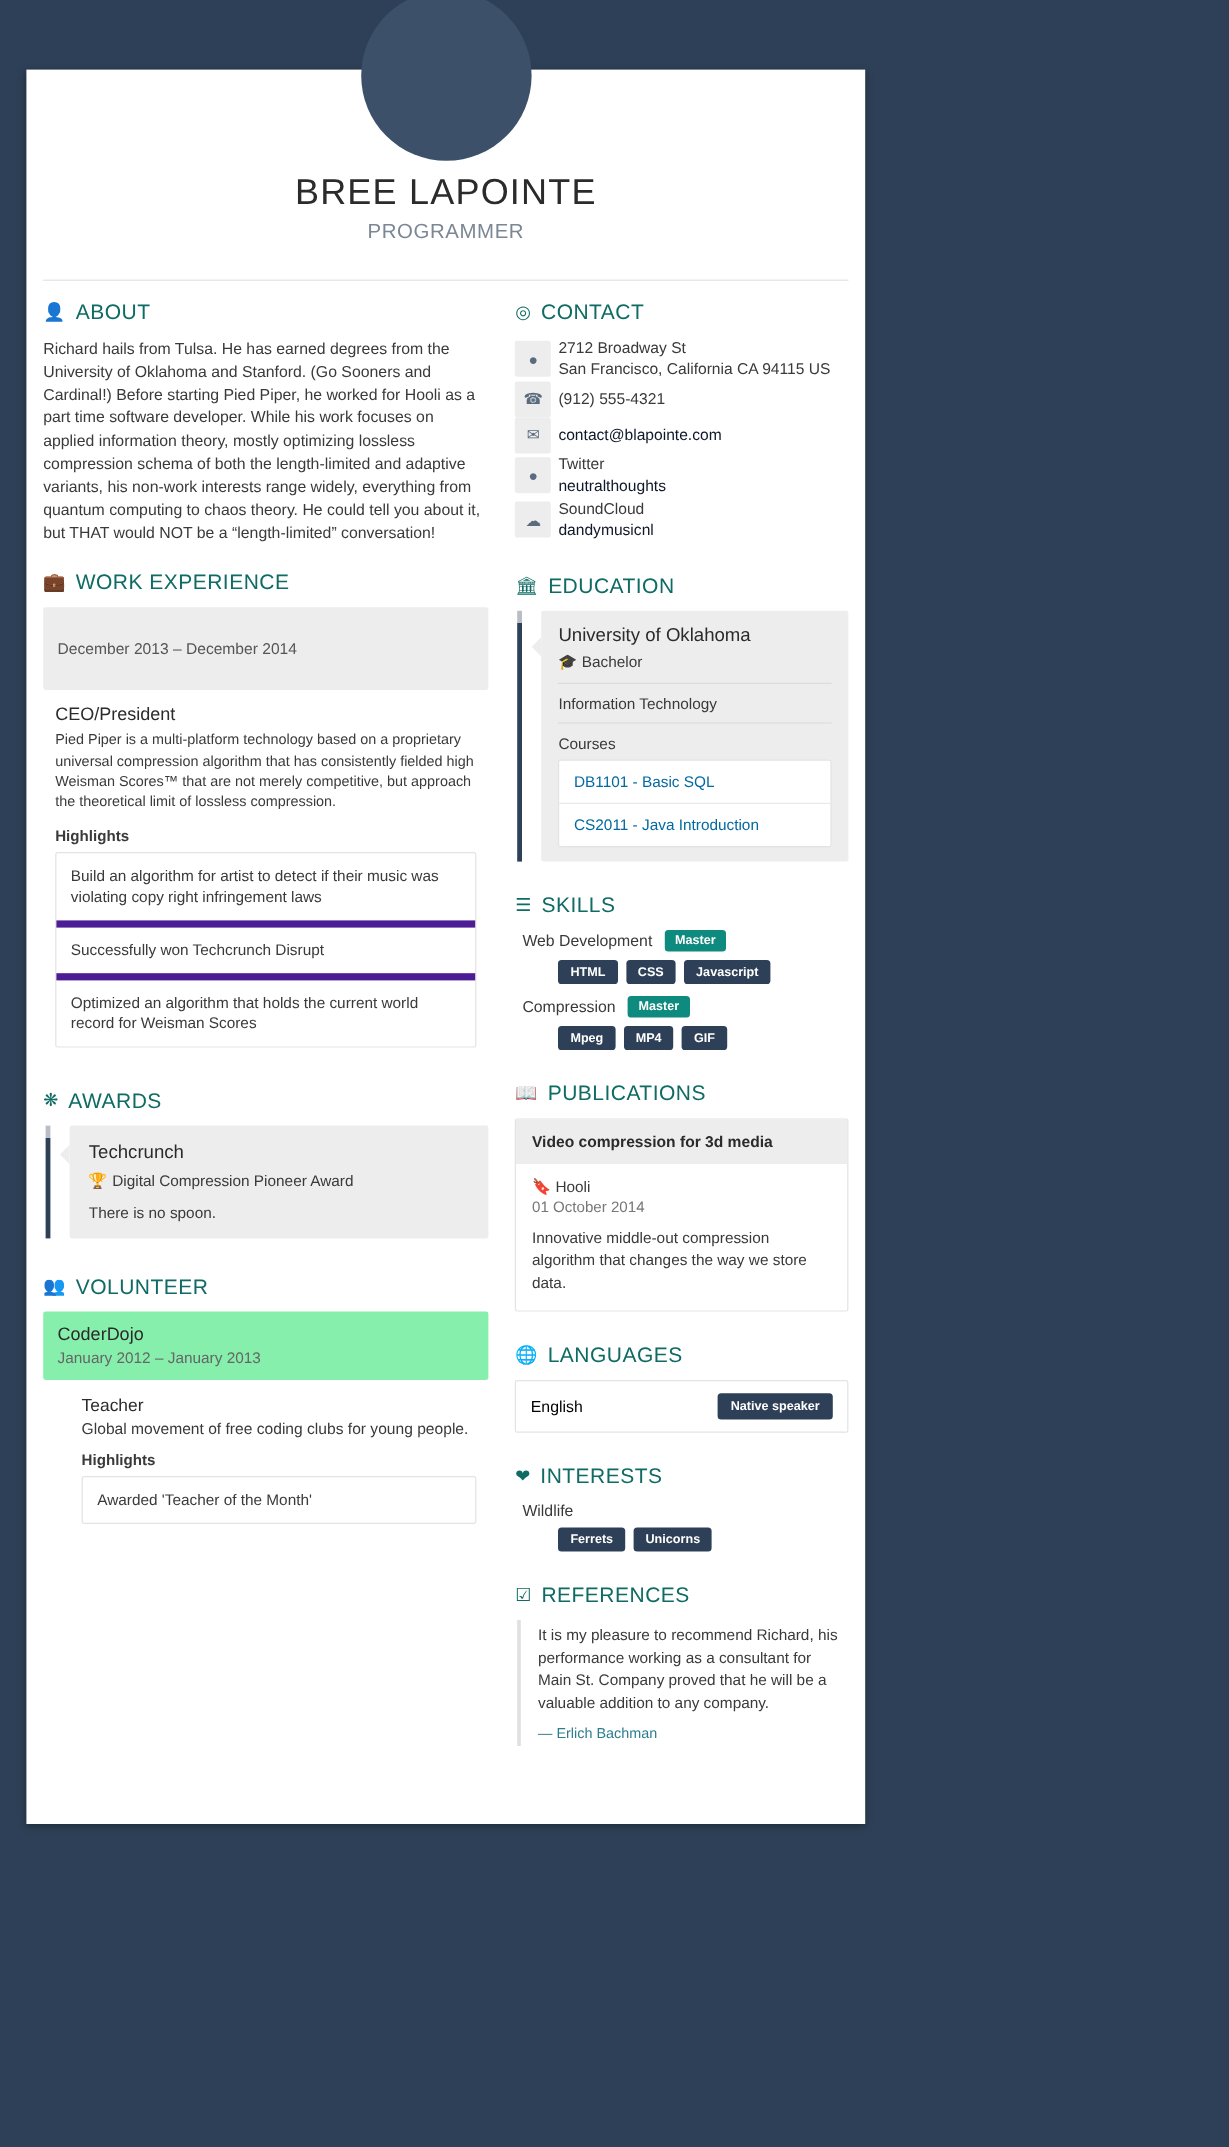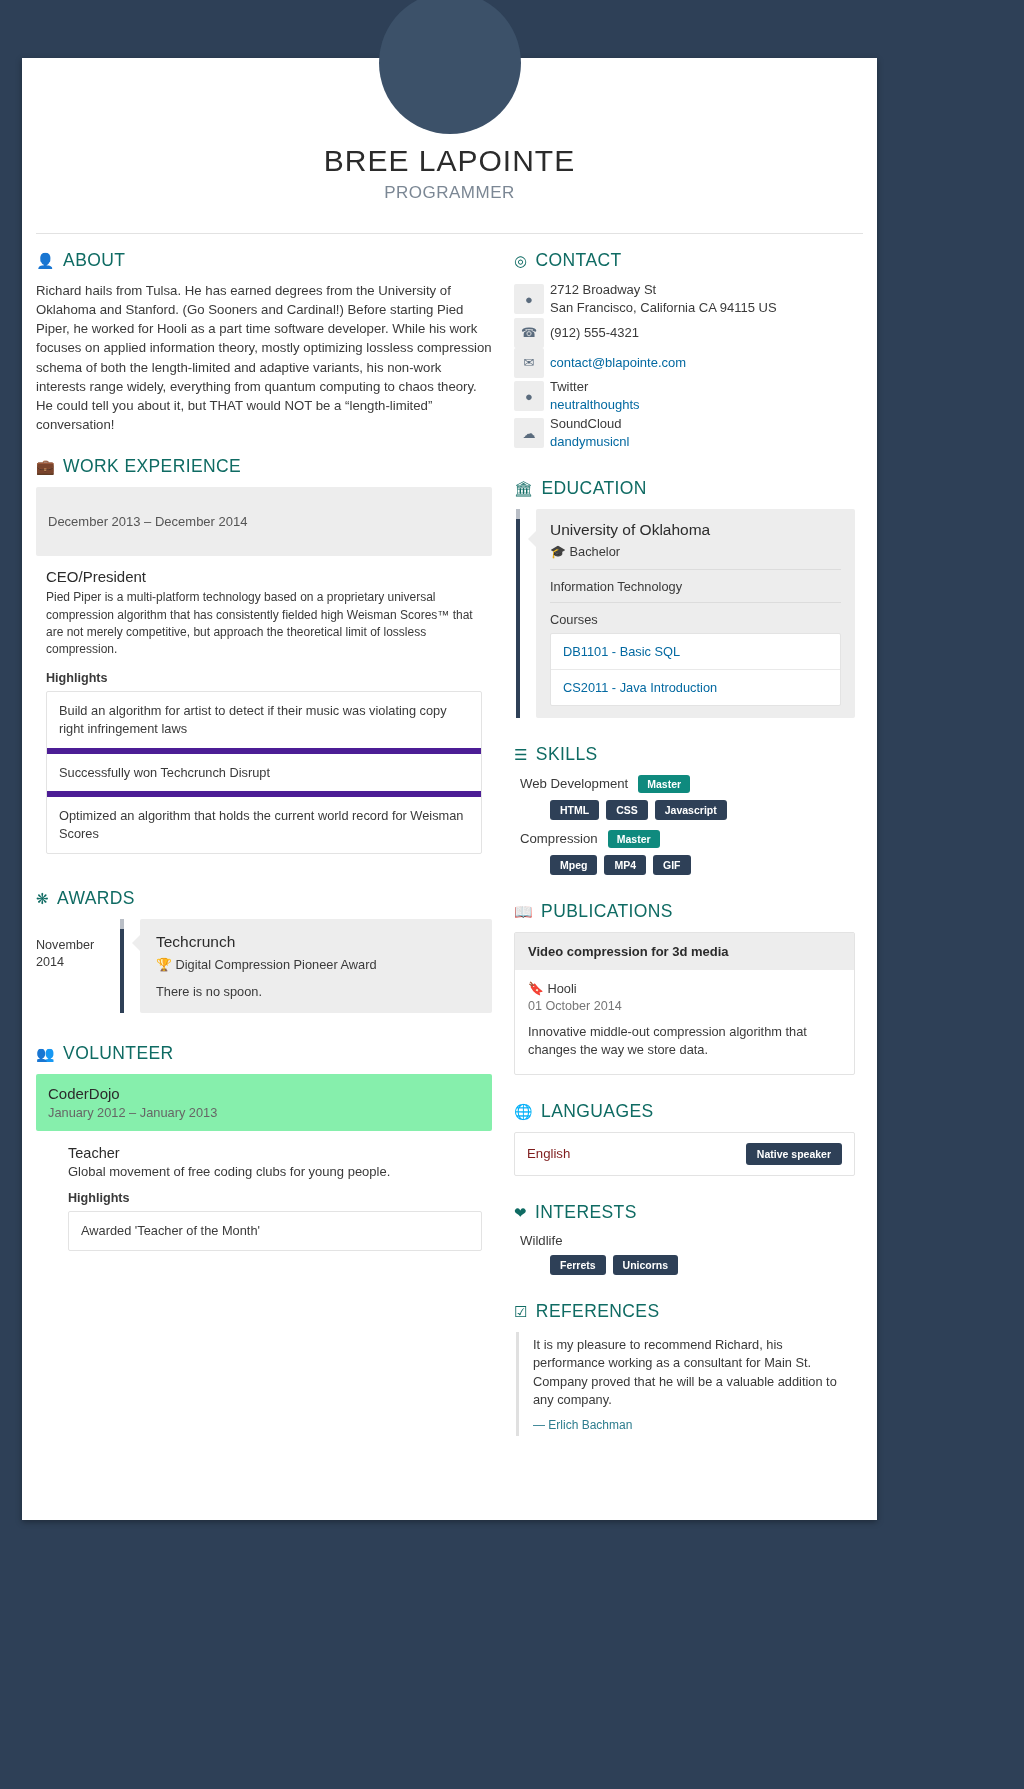--- a/index.html
+++ b/index.html
@@ -6,21 +6,21 @@
   html, body { margin:0; padding:0; }
   body {
     width:1024px; height:1789px;
     background:#2e4057;
     font-family:"Liberation Sans", sans-serif;
     color:#333;
   }
   .page {
     position:absolute;
     left:22px; top:58px;
-    width:855px;
+    width:699px;
     min-height:1462px;
     background:#ffffff;
     box-shadow:0 2px 6px rgba(0,0,0,0.35);
   }
   
   .header { text-align:center; padding:0 0 14px 0; position:relative; }
   .avatar {
     width:142px; height:142px; border-radius:50%;
     background:#3c5169; margin:0 auto;
     position:relative; top:-66px; margin-bottom:-58px;
@@ -101,21 +101,21 @@
   
   .contact-table { width:100%; border-collapse:collapse; }
   .contact-table td { vertical-align:middle; padding:0; }
   .ic-cell { width:36px; }
   .ic-box {
     width:30px; height:30px; background:#ededed; border-radius:2px;
     display:flex; align-items:center; justify-content:center;
     color:#5a6b7d; font-size:13px;
   }
   .c-val { font-size:13px; color:#3a3a3a; line-height:1.42; padding:9px 0 9px 28px; }
-  .c-val a, .link { color:#0369a1; text-decoration:none; }
+  .c-val a, .link { color:#0f172a; text-decoration:none; }
   .link { color:#2e7d8f; }
   
   .edu-row { display:flex; margin-top:6px; }
   .edu-date { width:46px; font-size:12.6px; color:#3a3a3a; padding-top:28px; line-height:1.35; }
   .edu-body { flex:1; background:#ededed; padding:12px 14px; position:relative; border-radius:2px; }
   .edu-body:before {
     content:""; position:absolute; left:-8px; top:22px;
     border-top:8px solid transparent; border-bottom:8px solid transparent;
     border-right:8px solid #ededed;
   }
@@ -145,21 +145,21 @@
   .pub-head { background:#ededed; padding:11px 13px; font-size:13px; font-weight:bold; color:#2b2b2b; }
   .pub-body { padding:11px 13px 14px 13px; }
   .pub-pub { font-size:12.8px; color:#3a3a3a; margin:0 0 3px 0; }
   .pub-date { font-size:12.6px; color:#777; margin:0 0 10px 0; }
   .pub-desc { font-size:12.8px; color:#3a3a3a; line-height:1.45; margin:0; }
   
   .lang-row {
     border:1px solid #e3e3e3; border-radius:2px; padding:10px 12px;
     display:flex; align-items:center; justify-content:space-between;
   }
-  .lang-name { font-size:13.2px; color:#7f1d1d; }
+  .lang-name { font-size:13.2px; color:#000000; }
   .badge-dark {
     background:#2e4057; color:#fff; font-size:10.5px; font-weight:bold;
     padding:5px 11px; border-radius:3px;
   }
   
   .int-name { font-size:13.2px; color:#3a3a3a; padding-left:6px; }
   
   .ref { border-left:3px solid #e0e0e0; padding:4px 0 4px 14px; margin-left:2px; }
   .ref p { margin:0; font-size:12.8px; line-height:1.45; color:#3a3a3a; }
   .ref .by { font-size:12px; color:#2e7d8f; margin-top:8px; }
@@ -200,21 +200,20 @@
           <li>Successfully won Techcrunch Disrupt</li>
           <li>Optimized an algorithm that holds the current world record for Weisman Scores</li>
         </ul>
       </div>
 
       <div class="sec-title" style="margin-top:34px;">
         <span class="ico">❋</span>
         <span>AWARDS</span>
       </div>
       <div class="award-row">
-        <div class="award-date">November 2014</div>
         <div class="tl"></div>
         <div class="award-body">
           <h3>Techcrunch</h3>
           <div class="award-sub">
             <span>🏆</span>
             <span>Digital Compression Pioneer Award</span>
           </div>
           <p class="award-desc">There is no spoon.</p>
         </div>
       </div>

